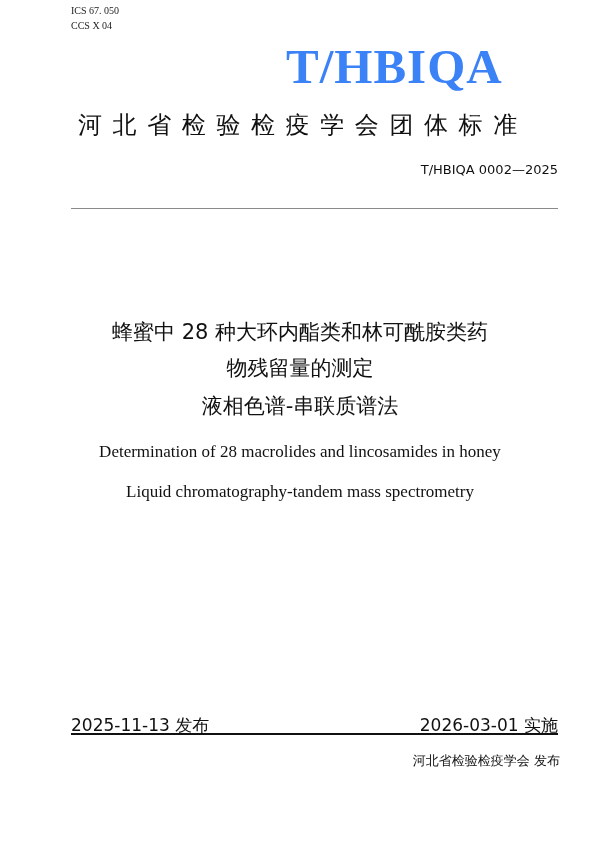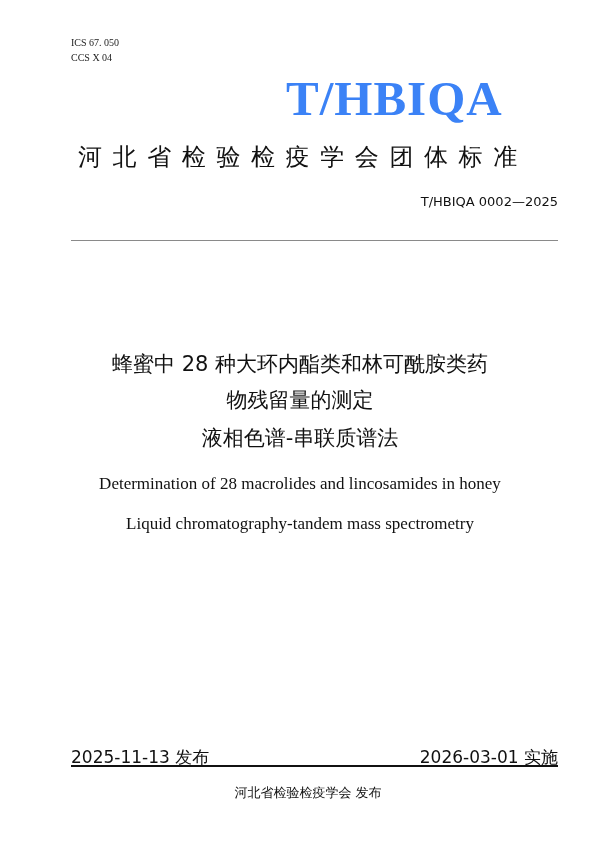--- a/index.html
+++ b/index.html
@@ -8,21 +8,21 @@
       background: #ffffff;
     }
     body {
       width: 600px;
       height: 849px;
       position: relative;
       overflow: hidden;
       color: #111111;
       font-family: "DejaVu Sans", sans-serif;
     }
-    .abs { position: absolute; margin-top: 32px; }
+    .abs { position: absolute; }
 
     .classification {
       left: 71px;
       font-family: "Liberation Serif", serif;
       font-size: 10px;
       line-height: 12px;
       color: #222;
     }
     #ics { top: 5px; }
     #ccs { top: 20px; }
@@ -113,24 +113,24 @@
       color: #111;
     }
     .bottom-rule {
       left: 71px;
       top: 733px;
       width: 487px;
       height: 0;
       border-top: 2px solid #111;
     }
     .publisher {
-      left: 48px;
+      left: 40px;
       top: 752px;
       width: 520px;
-      text-align: center;
+      text-align: right;
       font-family: "DejaVu Sans", sans-serif;
       font-size: 13px;
       line-height: 18px;
       color: #111;
       white-space: nowrap;
     }
   </style>
 </head>
 <body>
 

